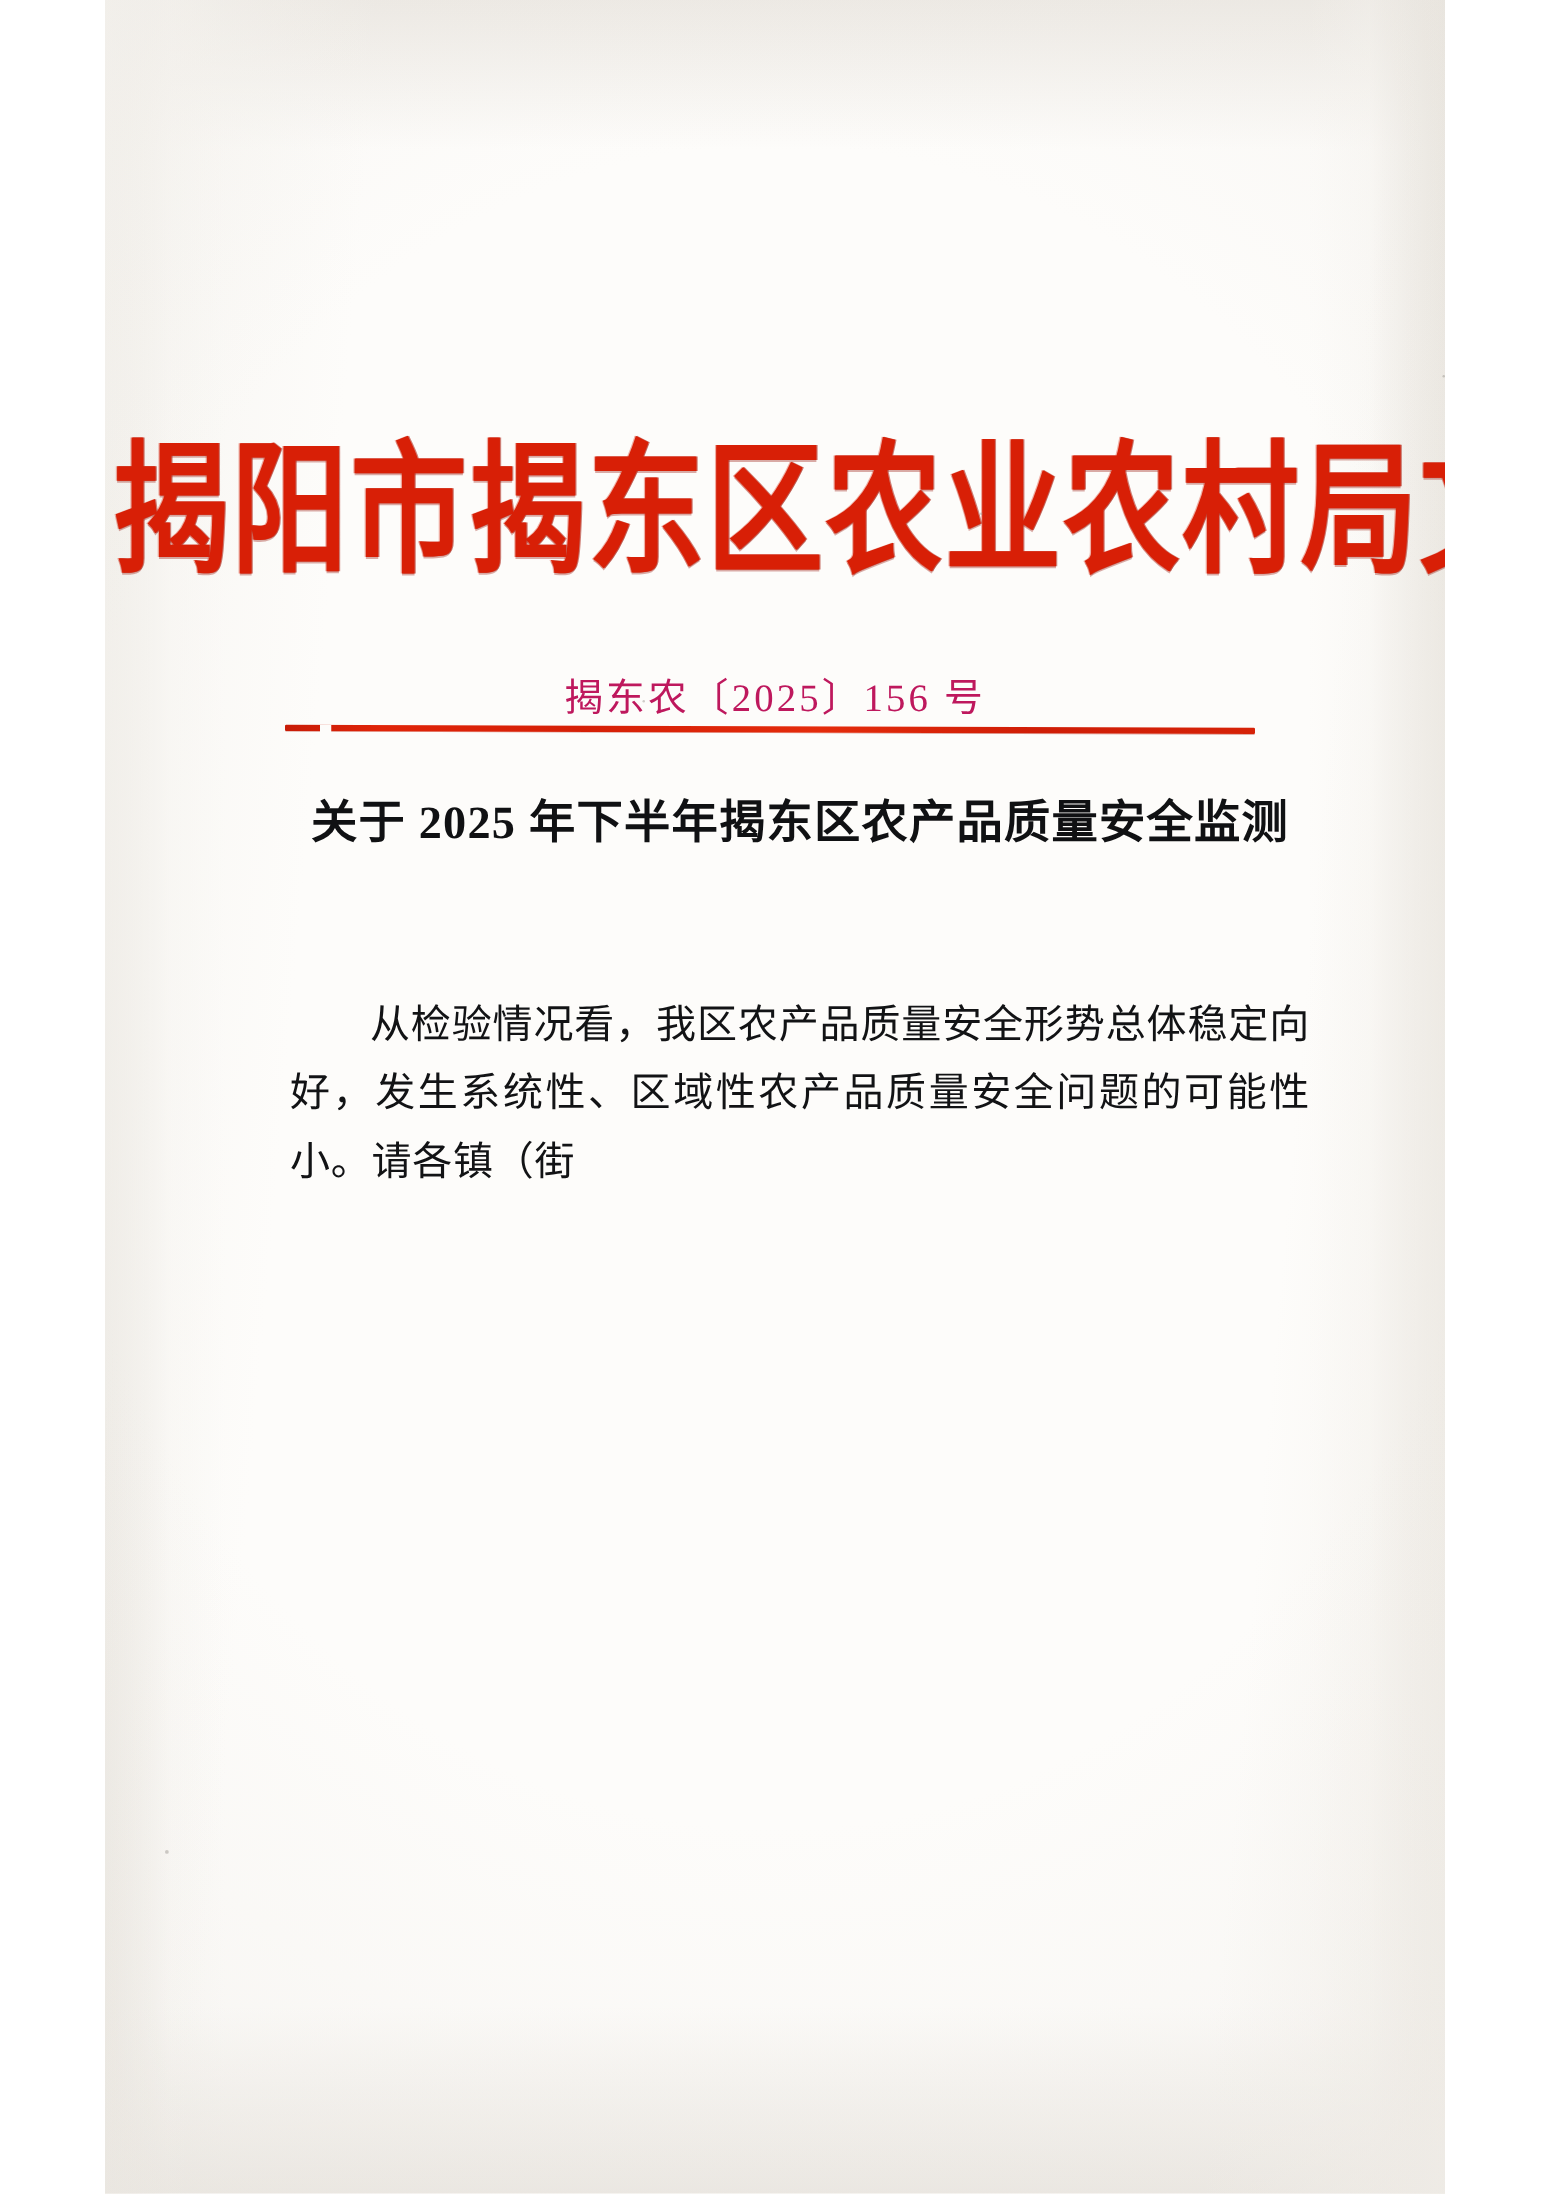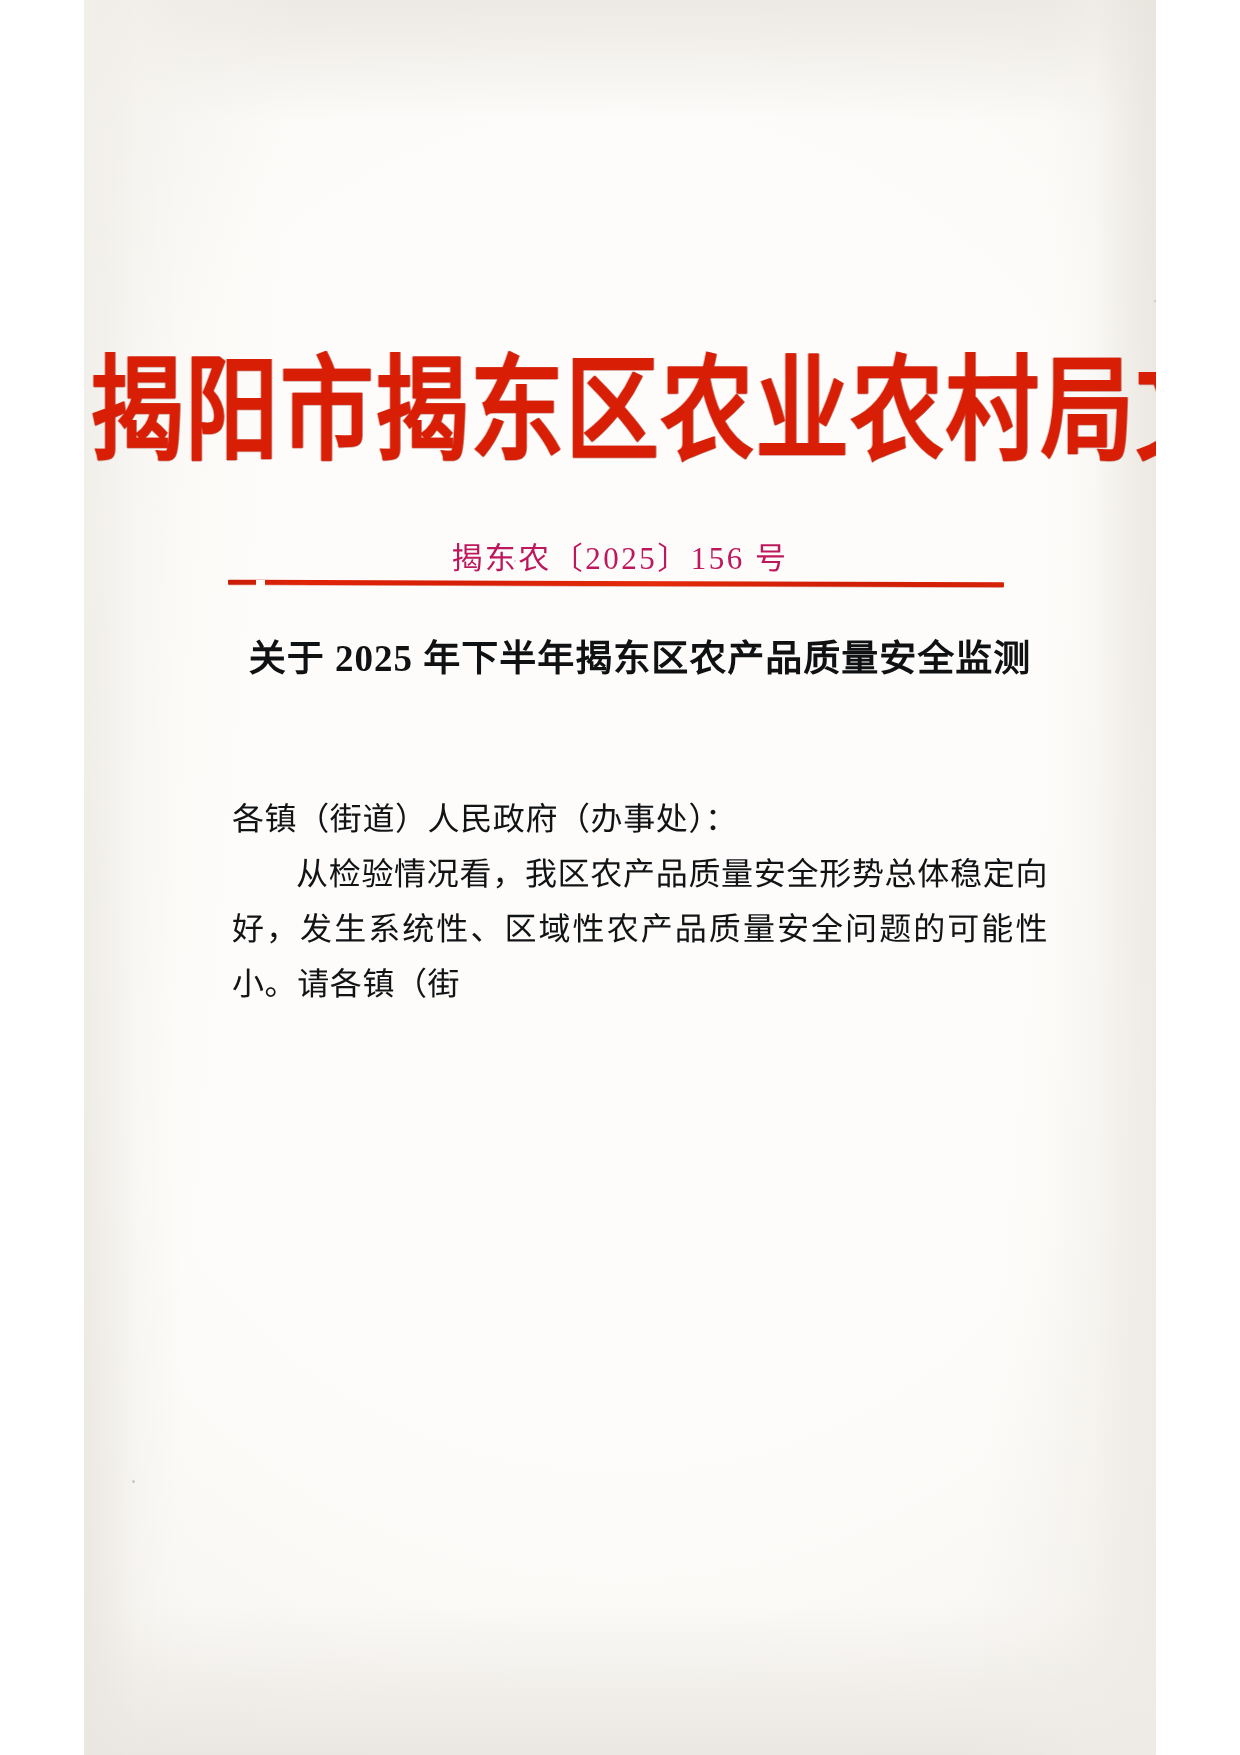--- a/index.html
+++ b/index.html
@@ -225,21 +225,20 @@
     <div class="red-rule-wrap">
       <div class="red-rule"></div>
       <div class="red-rule-nick"></div>
     </div>
 
     <div class="doc-title">
       <div class="doc-title-line">关于 2025 年下半年揭东区农产品质量安全监测</div>
     </div>
 
     <div class="body-block">
-      <p class="para salutation">各镇（街道）人民政府（办事处）：</p>
       <p class="para indent">从检验情况看，我区农产品质量安全形势总体稳定向好，发生系统性、区域性农产品质量安全问题的可能性小。请各镇（街</p>
     </div>
 
   </div>
 
   <div class="speck" style="left:48px;  top:1480px; width:3px; height:3px;"></div>
   <div class="speck" style="left:1070px; top:300px;  width:2px; height:2px;"></div>
   <div class="speck" style="left:700px;  top:410px;  width:2px; height:2px;"></div>
   <div class="speck" style="left:430px;  top:560px;  width:2px; height:2px;"></div>
   <div class="speck" style="left:1110px; top:1600px; width:3px; height:3px;"></div>

